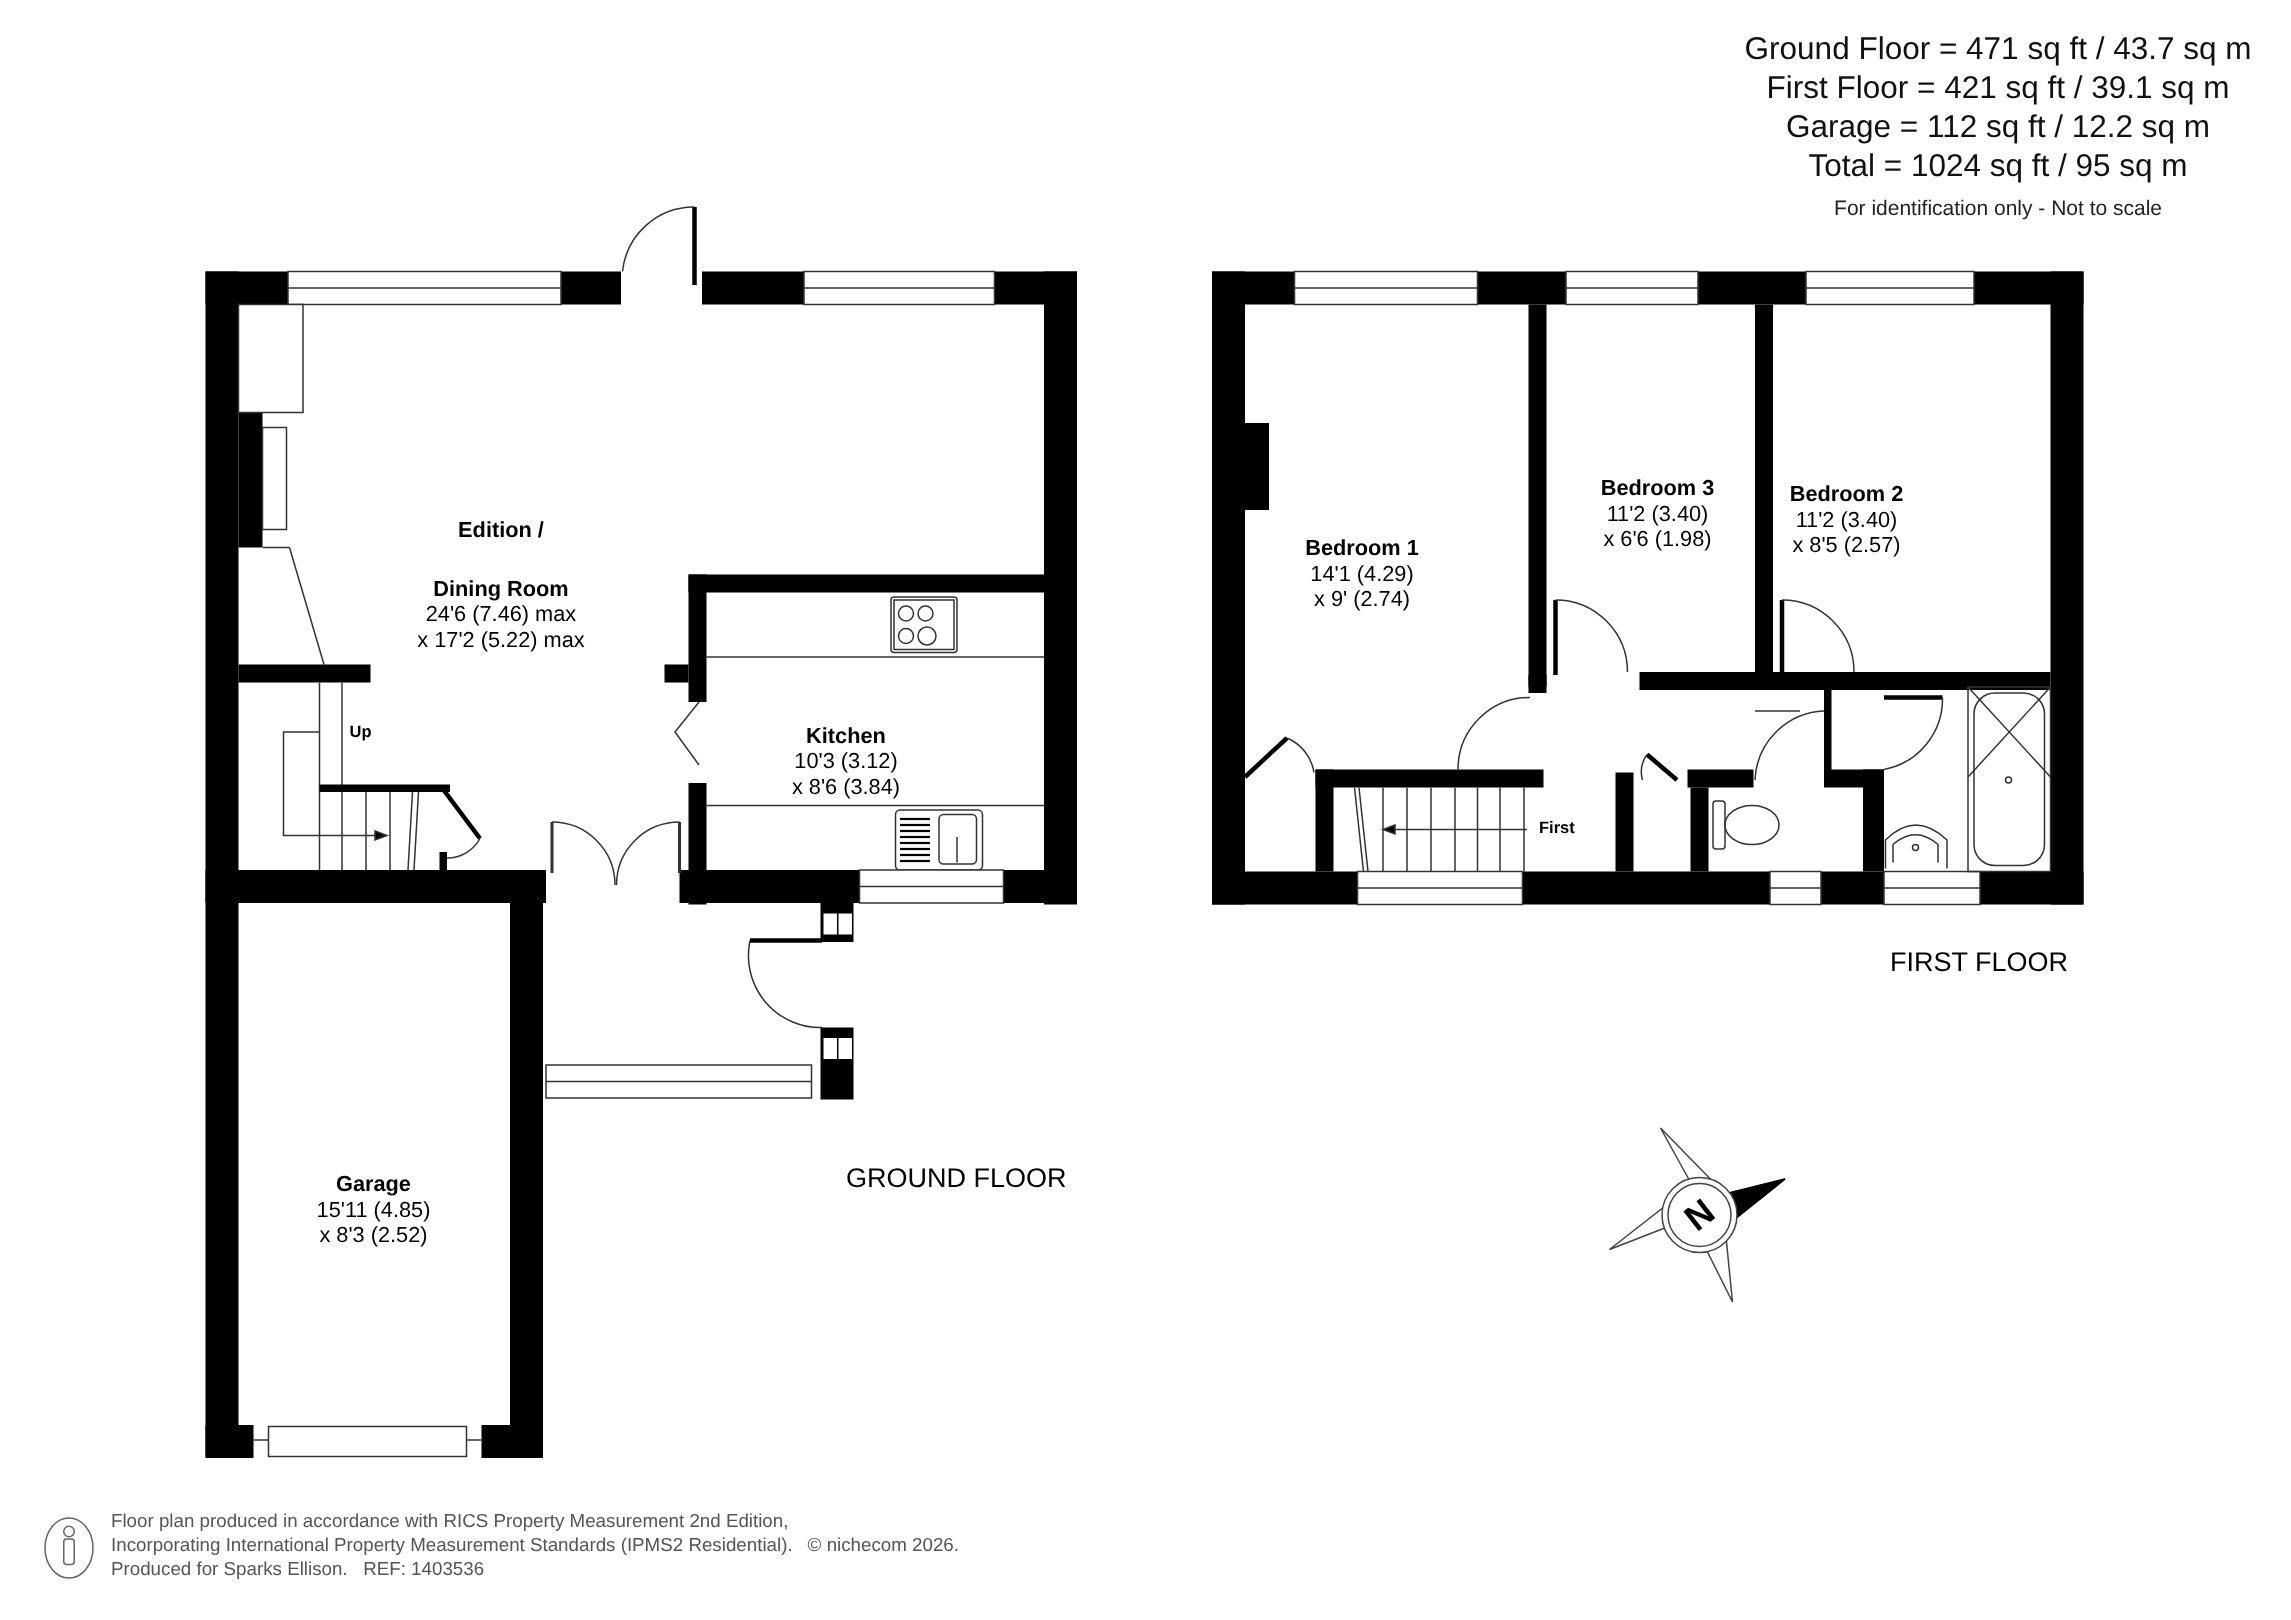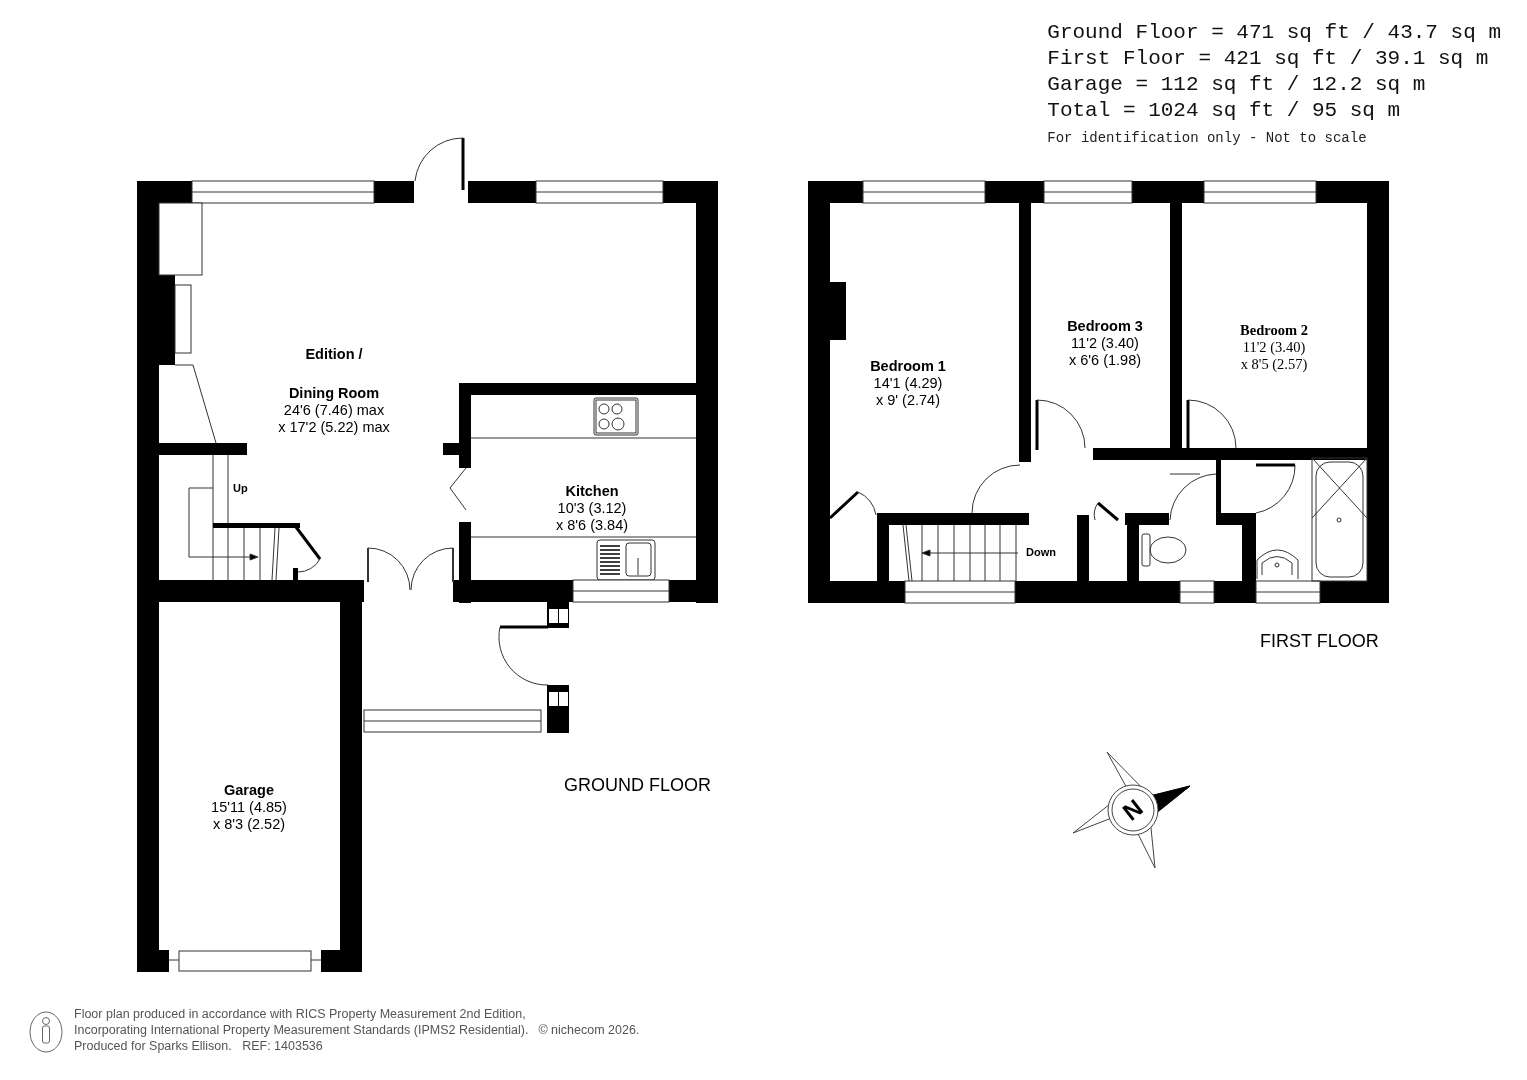--- a/index.html
+++ b/index.html
@@ -1,18 +1,18 @@
 <!DOCTYPE html>
 <html><head>
 <meta charset="utf-8">
 <style>
   html, body { margin: 0; padding: 0; background: #ffffff; }
   body { width: 1527px; height: 1080px; position: relative; overflow: hidden; font-family: "Liberation Sans", sans-serif; color: #000; }
   .plan-svg { position: absolute; left: 0; top: 0; width: 1527px; height: 1080px; }
-  .area-summary { position: absolute; right: 26px; top: 20px; text-align: left; font-family: Liberation Mono, monospace; }
+  .area-summary { position: absolute; right: 26px; top: 20px; text-align: center; }
   .area-line { font-size: 21px; line-height: 26px; color: #111; white-space: nowrap; }
   .area-note { font-size: 14px; line-height: 20px; color: #222; margin-top: 4px; white-space: nowrap; }
   .room-label { position: absolute; text-align: center; transform: translateX(-50%); white-space: nowrap; }
   .room-name { font-weight: bold; font-size: 14.5px; line-height: 17px; margin-top: 22px; }
   .room-dim { font-size: 14.5px; line-height: 17px; }
   .floor-title { position: absolute; font-weight: normal; font-size: 18px; white-space: nowrap; margin-top: 14px; }
   .stair-label { position: absolute; font-weight: bold; font-size: 11px; }
   .footer { position: absolute; left: 28px; top: 1006px; }
   .footer-text { position: absolute; left: 46px; top: 0; font-size: 12.5px; line-height: 16px; color: #555; white-space: nowrap; }
   .footer-icon { position: absolute; left: 0; top: 4px; }
@@ -249,21 +249,21 @@
   <div class="area-line">Total = 1024 sq ft / 95 sq m</div>
   <div class="area-note">For identification only - Not to scale</div>
 </div>
 
 <div class="room-label" style="left:334px; top:324px;">
   <div class="room-name">Edition /</div>
   <div class="room-name">Dining Room</div>
   <div class="room-dim">24'6 (7.46) max</div>
   <div class="room-dim">x 17'2 (5.22) max</div>
 </div>
-<div class="room-label" style="left:592px; top:461px;">
+<div class="room-label" style="left:564px; top:461px;">
   <div class="room-name">Kitchen</div>
   <div class="room-dim">10'3 (3.12)</div>
   <div class="room-dim">x 8'6 (3.84)</div>
 </div>
 <div class="room-label" style="left:249px; top:760px;">
   <div class="room-name">Garage</div>
   <div class="room-dim">15'11 (4.85)</div>
   <div class="room-dim">x 8'3 (2.52)</div>
 </div>
 <div class="stair-label" style="left:233px; top:482px;">Up</div>
@@ -272,26 +272,26 @@
 <div class="room-label" style="left:908px; top:336px;">
   <div class="room-name">Bedroom 1</div>
   <div class="room-dim">14'1 (4.29)</div>
   <div class="room-dim">x 9' (2.74)</div>
 </div>
 <div class="room-label" style="left:1105px; top:296px;">
   <div class="room-name">Bedroom 3</div>
   <div class="room-dim">11'2 (3.40)</div>
   <div class="room-dim">x 6'6 (1.98)</div>
 </div>
-<div class="room-label" style="left:1274px; top:300px;font-family:Liberation Serif, serif;">
+<div class="room-label" style="left:1231px; top:300px;">
   <div class="room-name">Bedroom 2</div>
   <div class="room-dim">11'2 (3.40)</div>
   <div class="room-dim">x 8'5 (2.57)</div>
 </div>
-<div class="stair-label" style="left:1026px; top:546px;">Down</div>
+<div class="stair-label" style="left:1026px; top:546px;">First</div>
 <div class="floor-title" style="left:1260px; top:617px;">FIRST FLOOR</div>
 
 <div class="footer">
   <svg class="footer-icon" width="36" height="44" viewBox="0 0 36 44">
     <ellipse cx="18" cy="22" rx="16" ry="20" fill="none" stroke="#666" stroke-width="1"></ellipse>
     <circle cx="18" cy="11" r="3.5" fill="none" stroke="#666" stroke-width="1"></circle>
     <rect x="14.5" y="16" width="7" height="17" rx="2" fill="none" stroke="#666" stroke-width="1"></rect>
   </svg>
   <div class="footer-text">
     <div>Floor plan produced in accordance with RICS Property Measurement 2nd Edition,</div>

